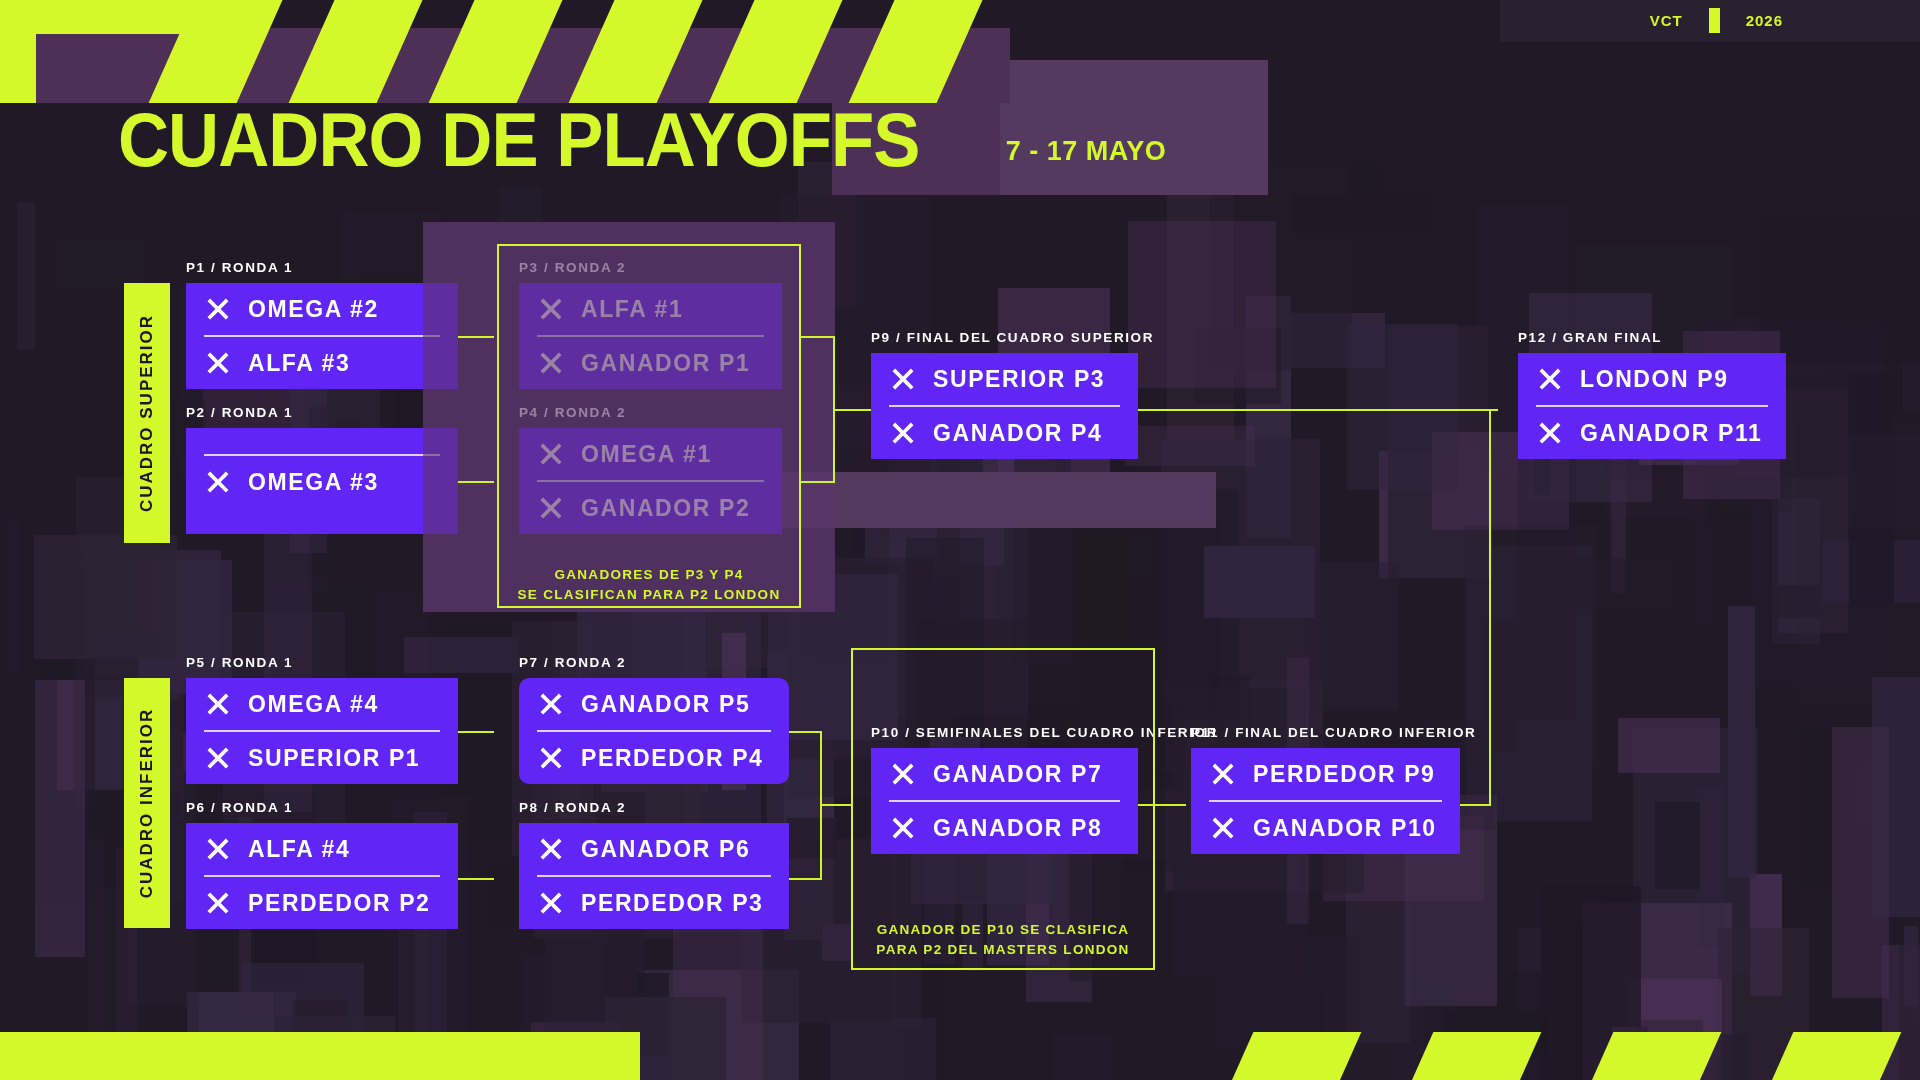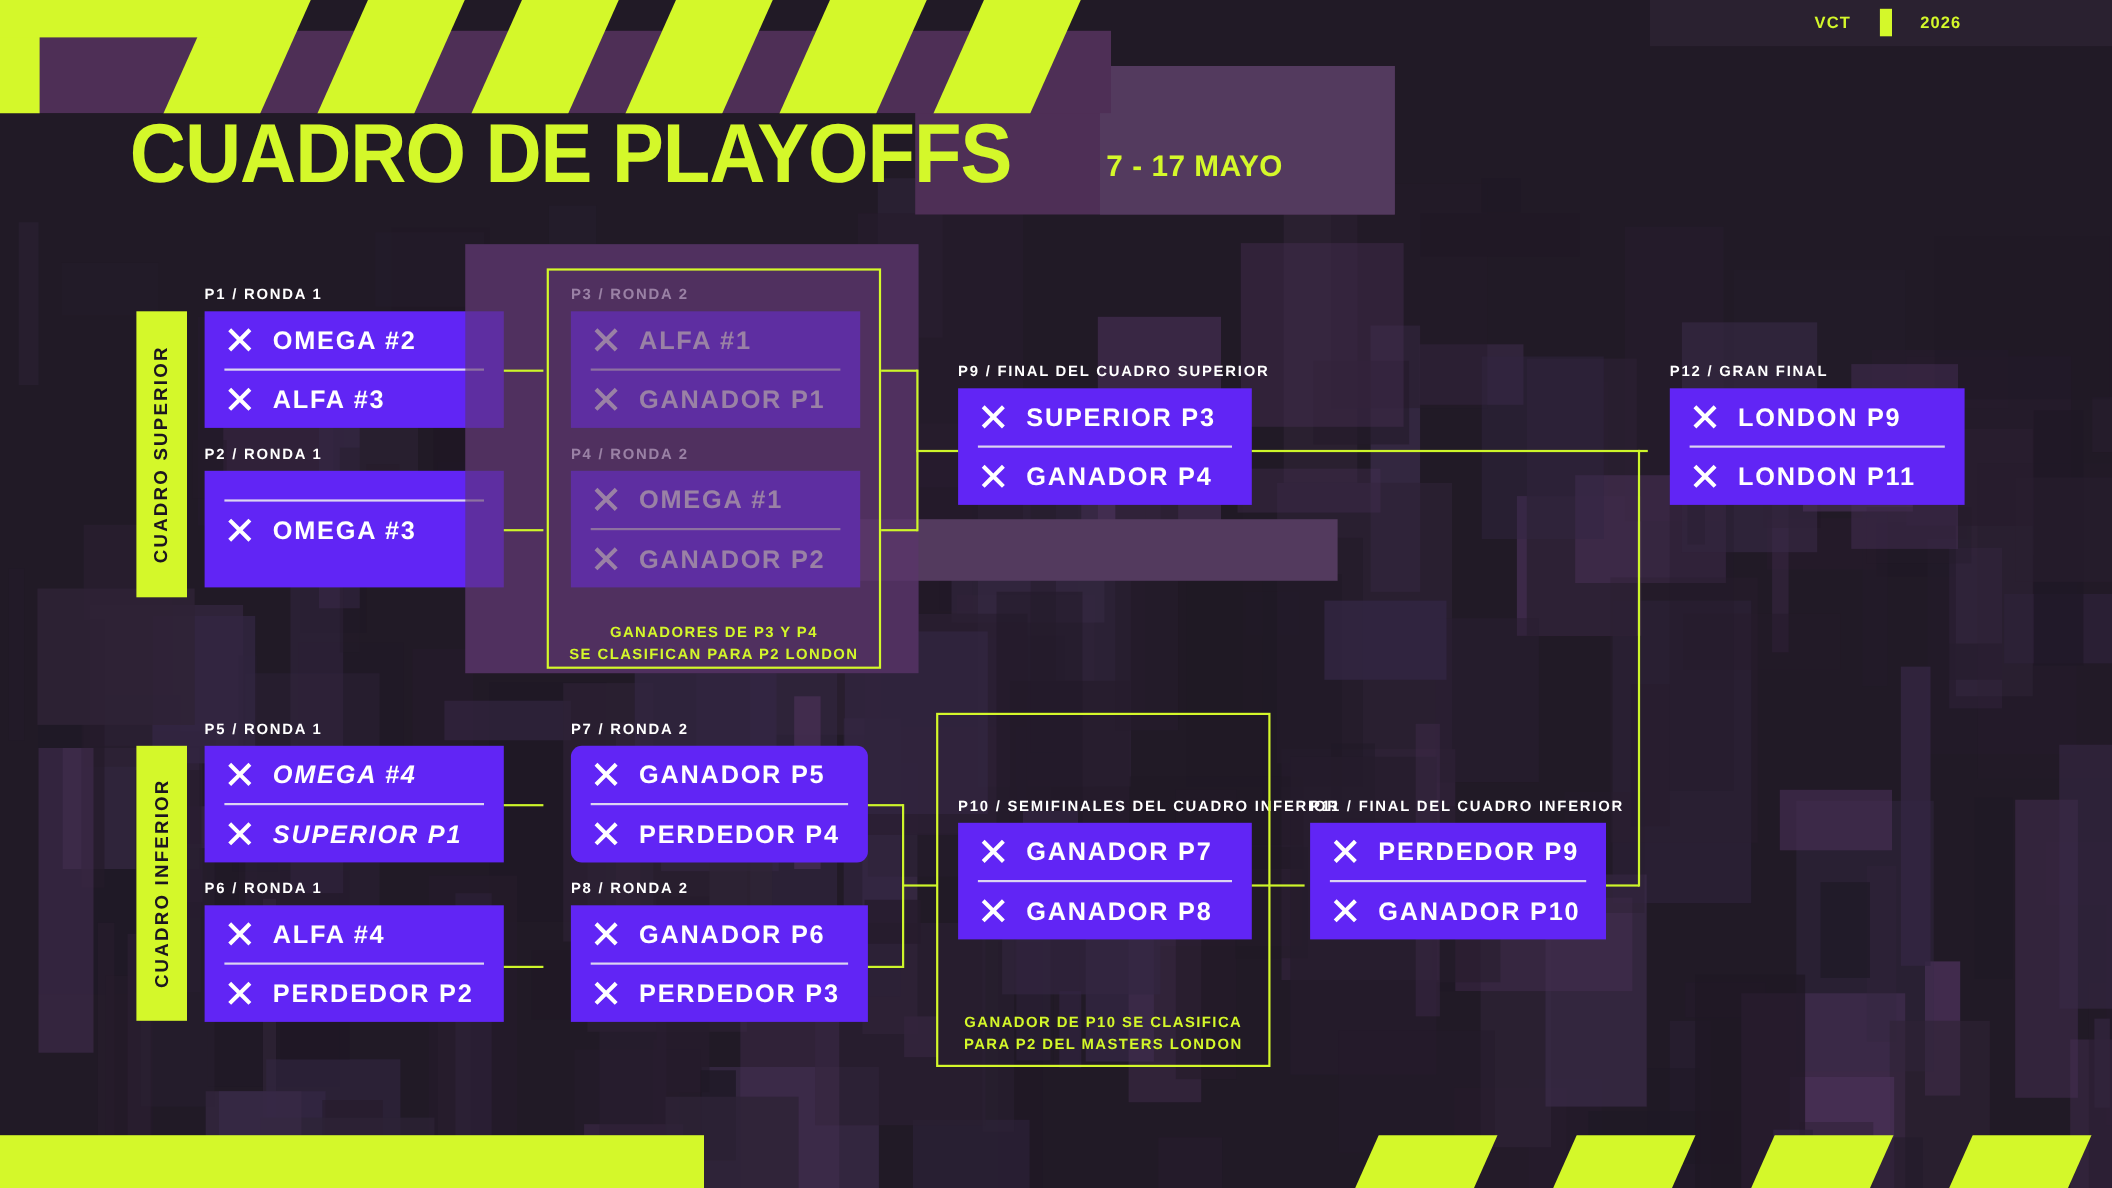--- a/index.html
+++ b/index.html
@@ -514,28 +514,28 @@
         <svg class="ticon" viewBox="0 0 32 32">
             <path fill="#fff" d="M16 13 L7 4 L4 7 L13 16 L4 25 L7 28 L16 19 L25 28 L28 25 L19 16 L28 7 L25 4 Z"></path>
           </svg>
         <div class="team-name">LONDON P9</div>
       </div>
       <div class="divider"></div>
       <div class="team">
         <svg class="ticon" viewBox="0 0 32 32">
             <path fill="#fff" d="M16 13 L7 4 L4 7 L13 16 L4 25 L7 28 L16 19 L25 28 L28 25 L19 16 L28 7 L25 4 Z"></path>
           </svg>
-        <div class="team-name">LONDON P11</div>
+        <div class="team-name">GANADOR P11</div>
       </div>
     </div>
   </div>
 
   <div class="match" style="left:186px;top:655px;">
     <div class="match-label">P5 / RONDA 1</div>
-    <div class="match-box" style="width:272px;height:106px;font-style:italic;">
+    <div class="match-box" style="width:272px;height:106px;">
       <div class="team">
         <svg class="ticon" viewBox="0 0 32 32">
             <path fill="#fff" d="M16 13 L7 4 L4 7 L13 16 L4 25 L7 28 L16 19 L25 28 L28 25 L19 16 L28 7 L25 4 Z"></path>
           </svg>
         <div class="team-name">OMEGA #4</div>
       </div>
       <div class="divider"></div>
       <div class="team">
         <svg class="ticon" viewBox="0 0 32 32">
             <path fill="#fff" d="M16 13 L7 4 L4 7 L13 16 L4 25 L7 28 L16 19 L25 28 L28 25 L19 16 L28 7 L25 4 Z"></path>

